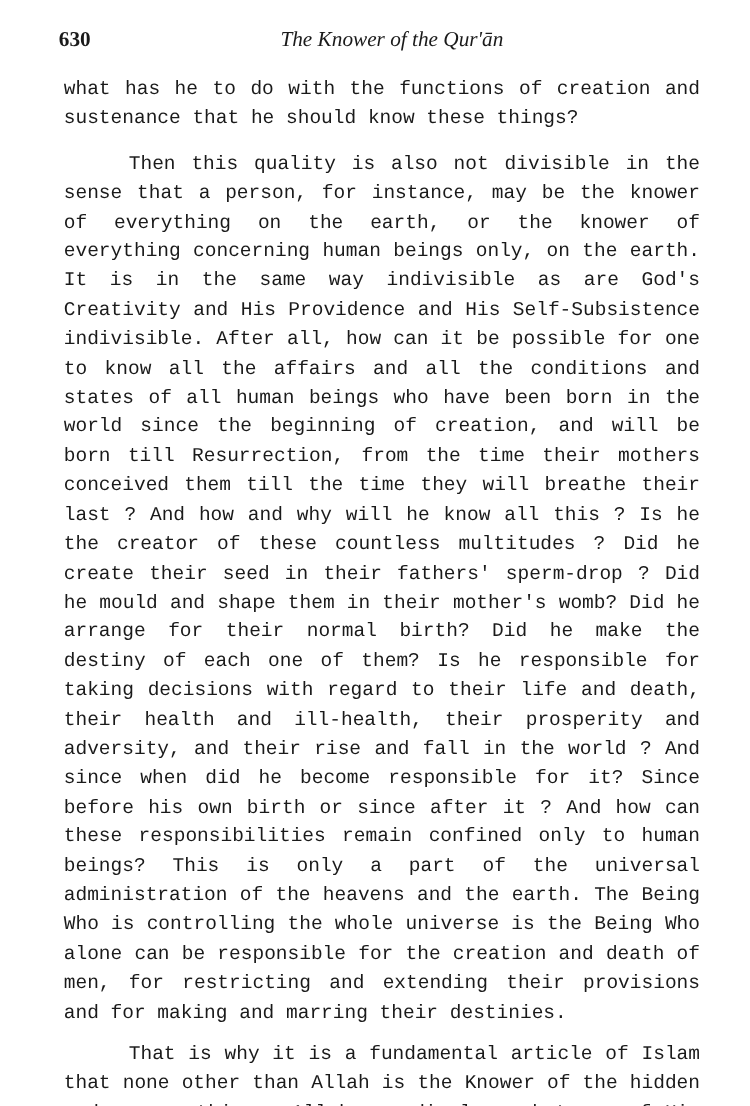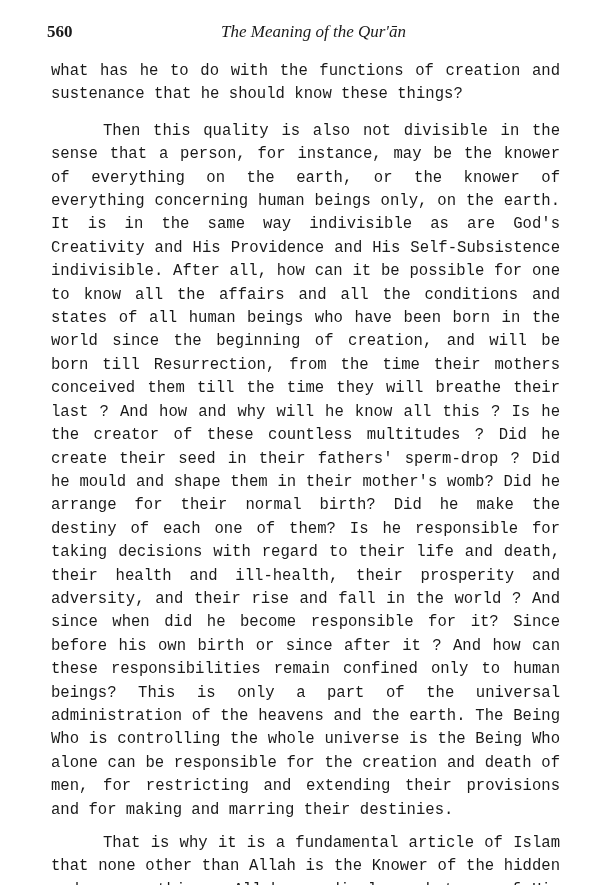--- a/index.html
+++ b/index.html
@@ -48,22 +48,22 @@
       margin: 0 0 10px 0;
       font-family: Liberation Mono, monospace;
     }
     .para.indent { text-indent: 52px; }
     .para.first { margin-bottom: 13px; }
   </style>
 </head>
 <body>
 
 <div class="header">
-  <span class="page-number">560</span>
-  <span class="running-title">The Meaning of the Qur'ān</span>
+  <span class="page-number">630</span>
+  <span class="running-title">The Knower of the Qur'ān</span>
 </div>
 
 <div class="body-text">
   <p class="para first">what has he to do with the functions of creation and sustenance that he should know these things?</p>
   <p class="para indent">Then this quality is also not divisible in the sense that a person, for instance, may be the knower of everything on the earth, or the knower of everything concerning human beings only, on the earth. It is in the same way indivisible as are God's Creativity and His Providence and His Self-Subsistence indivisible. After all, how can it be possible for one to know all the affairs and all the conditions and states of all human beings who have been born in the world since the beginning of creation, and will be born till Resurrection, from the time their mothers conceived them till the time they will breathe their last ? And how and why will he know all this ? Is he the creator of these countless multitudes ? Did he create their seed in their fathers' sperm-drop ? Did he mould and shape them in their mother's womb? Did he arrange for their normal birth? Did he make the destiny of each one of them? Is he responsible for taking decisions with regard to their life and death, their health and ill-health, their prosperity and adversity, and their rise and fall in the world ? And since when did he become responsible for it? Since before his own birth or since after it ? And how can these responsibilities remain confined only to human beings? This is only a part of the universal administration of the heavens and the earth. The Being Who is controlling the whole universe is the Being Who alone can be responsible for the creation and death of men, for restricting and extending their provisions and for making and marring their destinies.</p>
   <p class="para indent">That is why it is a fundamental article of Islam that none other than Allah is the Knower of the hidden and unseen things. Allah may disclose whatever of His information He wills to whomsoever of His servants He pleases and bless him with the knowledge of one or more of the hidden things as a whole. Being the Knower of all hidden and unseen things is the attribute only of Allah, Who is the Lord of all creation “He alone has the keys of the ‘unseen’ of which none has the knowledge ,but He.” (Al-An‘ām: 59) “Allah alone has the knowledge of the Hour: He alone sends down the rain and He alone knows what is (taking shape) in the wombs of the mothers. No living being knows what he will earn the next day, nor does anybody know in what land he will die.” (Luqmān 34) “He knows what is before the people and also what is hidden from them; and they cannot comprehend anything of His knowledge save whatever He Himself may please to reveal.” (Al-Baqarah: 255).</p>
 
 </div>
 
 </body></html>

